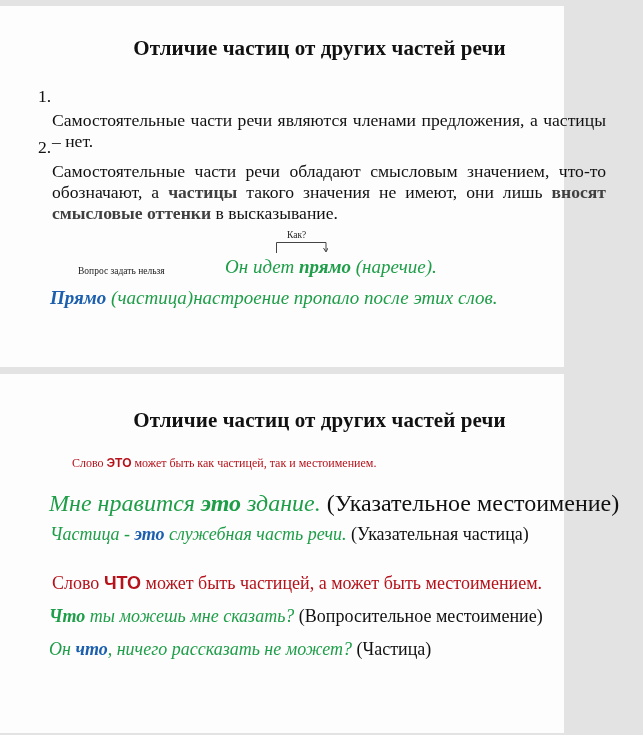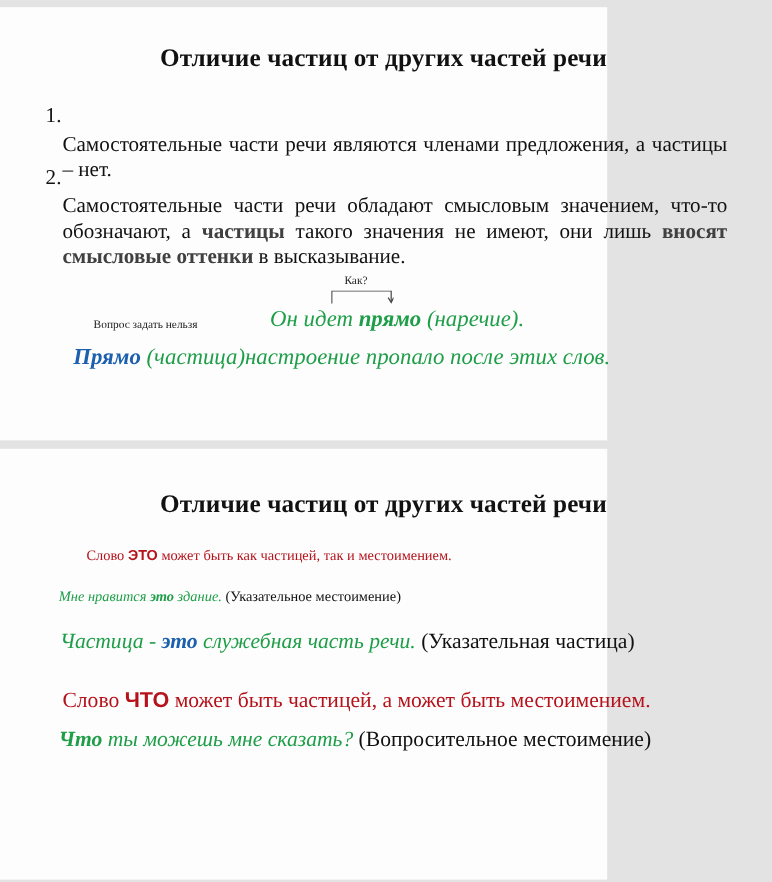--- a/index.html
+++ b/index.html
@@ -4,21 +4,21 @@
 <style>
   html, body { margin: 0; padding: 0; }
   body {
     width: 643px; height: 735px; overflow: hidden;
     background: #e3e3e3;
     font-family: "Liberation Serif", "DejaVu Serif", serif;
     color: #111;
     position: relative;
   }
   .slide {
-    position: absolute; left: 0; width: 506px; background: #fdfdfd;
+    position: absolute; left: 0; width: 564px; background: #fdfdfd;
   }
   #slide1 { top: 6px; height: 361px; }
   #slide2 { top: 374px; height: 359px; }
 
   .title {
     position: absolute; left: 0; width: 639px; text-align: center;
     font-weight: bold; font-size: 21px; letter-spacing: 0.1px;
   }
   #slide1 .title { top: 30px; }
   #slide2 .title { top: 34px; }
@@ -42,24 +42,24 @@
   .black { color: #111; font-style: normal; }
 
   .small-label { position: absolute; font-size: 9.5px; color: #222; }
   #question-label { left: 287px; top: 224px; }
   #no-question-label { left: 78px; top: 260px; }
 
   .bracket { position: absolute; left: 276px; top: 236px; width: 52px; height: 12px; }
 
   .line { position: absolute; font-size: 19px; white-space: nowrap; }
   #s1-line1 { left: 225px; top: 250px; }
-  #s1-line2 { left: 61px; top: 281px; }
+  #s1-line2 { left: 50px; top: 281px; }
 
   #s2-line1 { left: 72px; top: 82px; font-size: 12px; }
-  #s2-line2 { left: 49px; top: 116px; font-size: 12px; font-family: Liberation Serif, serif; }
+  #s2-line2 { left: 49px; top: 116px; font-size: 24px; font-family: Liberation Serif, serif; }
   #s2-line3 { left: 50px; top: 150px; font-size: 18px; }
   #s2-line4 { left: 52px; top: 199px; font-size: 18px; }
   #s2-line5 { left: 49px; top: 232px; font-size: 18px; }
   #s2-line6 { left: 49px; top: 265px; font-size: 18px; }
 </style>
 </head>
 <body>
 
 <div class="slide" id="slide1">
   <div class="title">Отличие частиц от других частей речи</div>
@@ -106,13 +106,16 @@
   </div>
 
   <div class="line red" id="s2-line4">
     <span>Слово </span><span class="red-sans-bold">ЧТО</span><span> может быть частицей, а может быть местоимением.</span>
   </div>
 
   <div class="line" id="s2-line5">
     <span class="green-bold">Что</span><span class="green"> ты можешь мне сказать?</span><span class="black"> (Вопросительное местоимение)</span>
   </div>
 
+  <div class="line" id="s2-line6">
+    <span class="green">Он </span><span class="blue-bold">что</span><span class="green">, ничего рассказать не может?</span><span class="black"> (Частица)</span>
+  </div>
 </div>
 
 </body></html>

